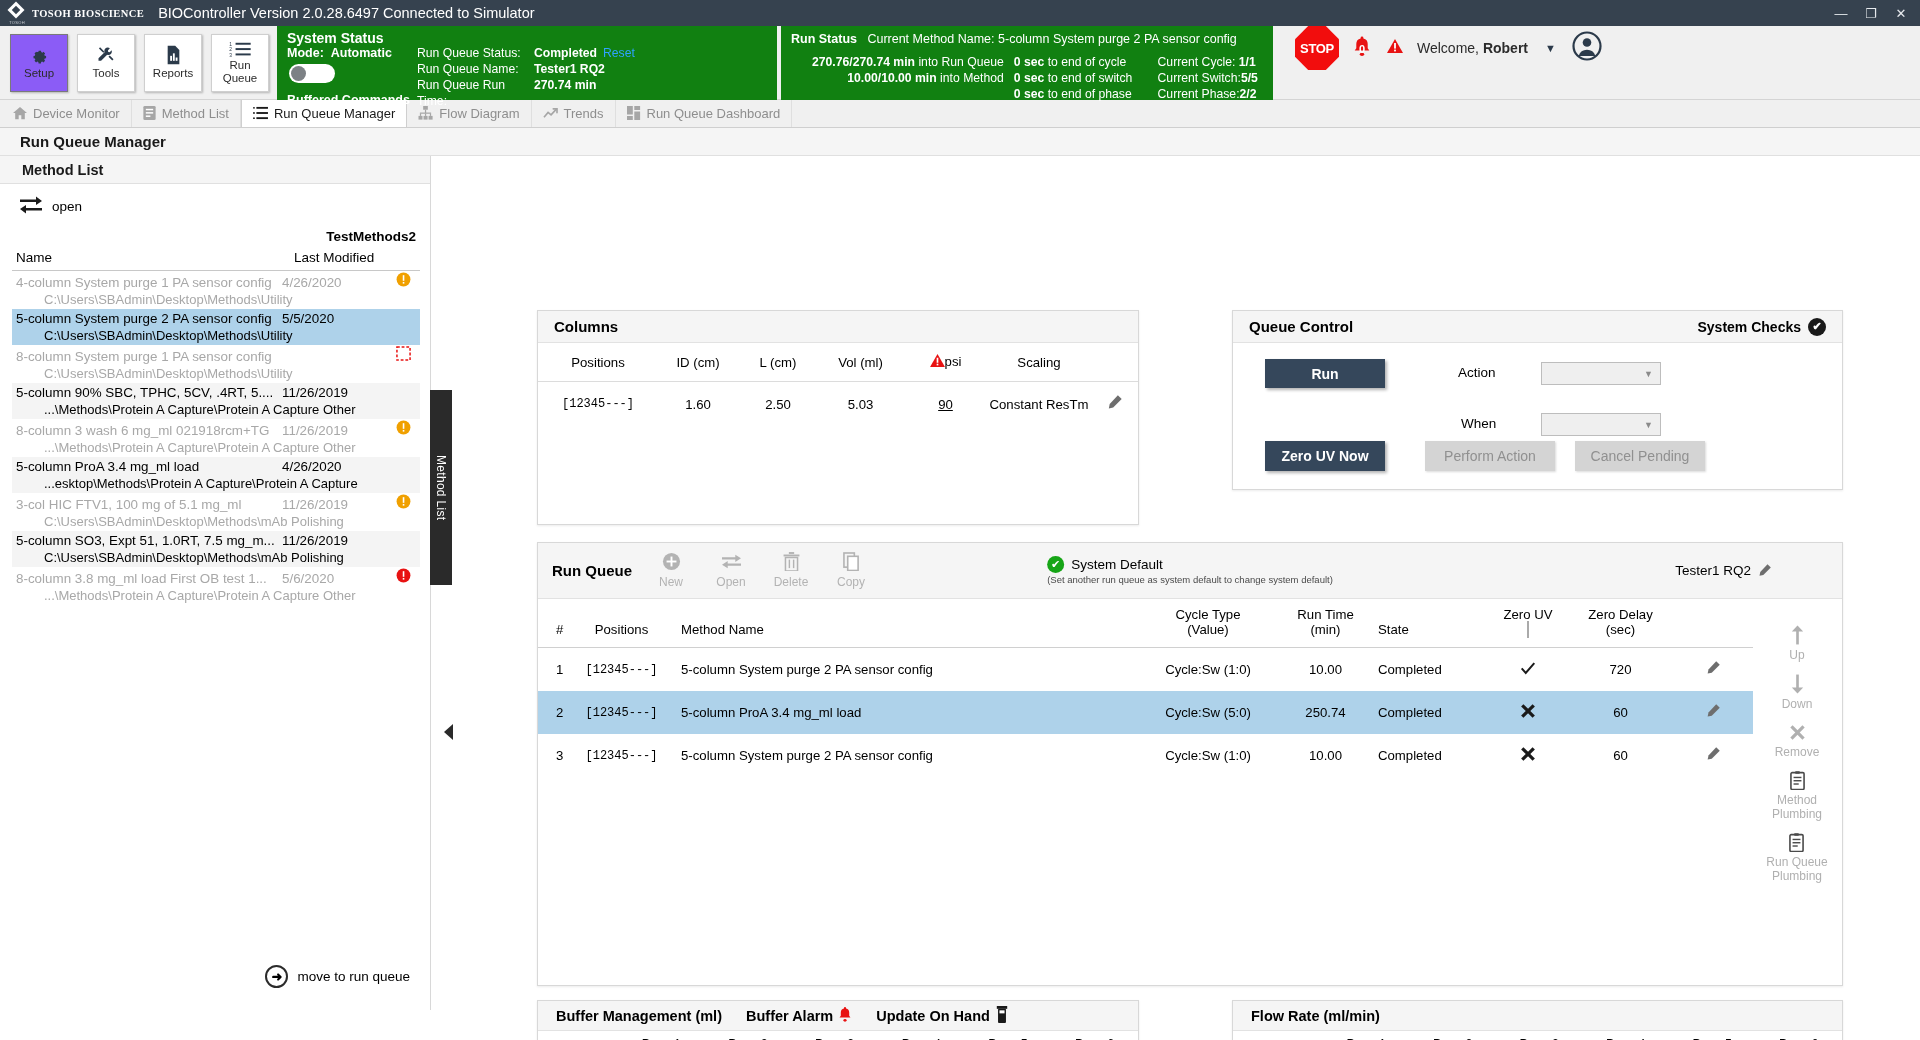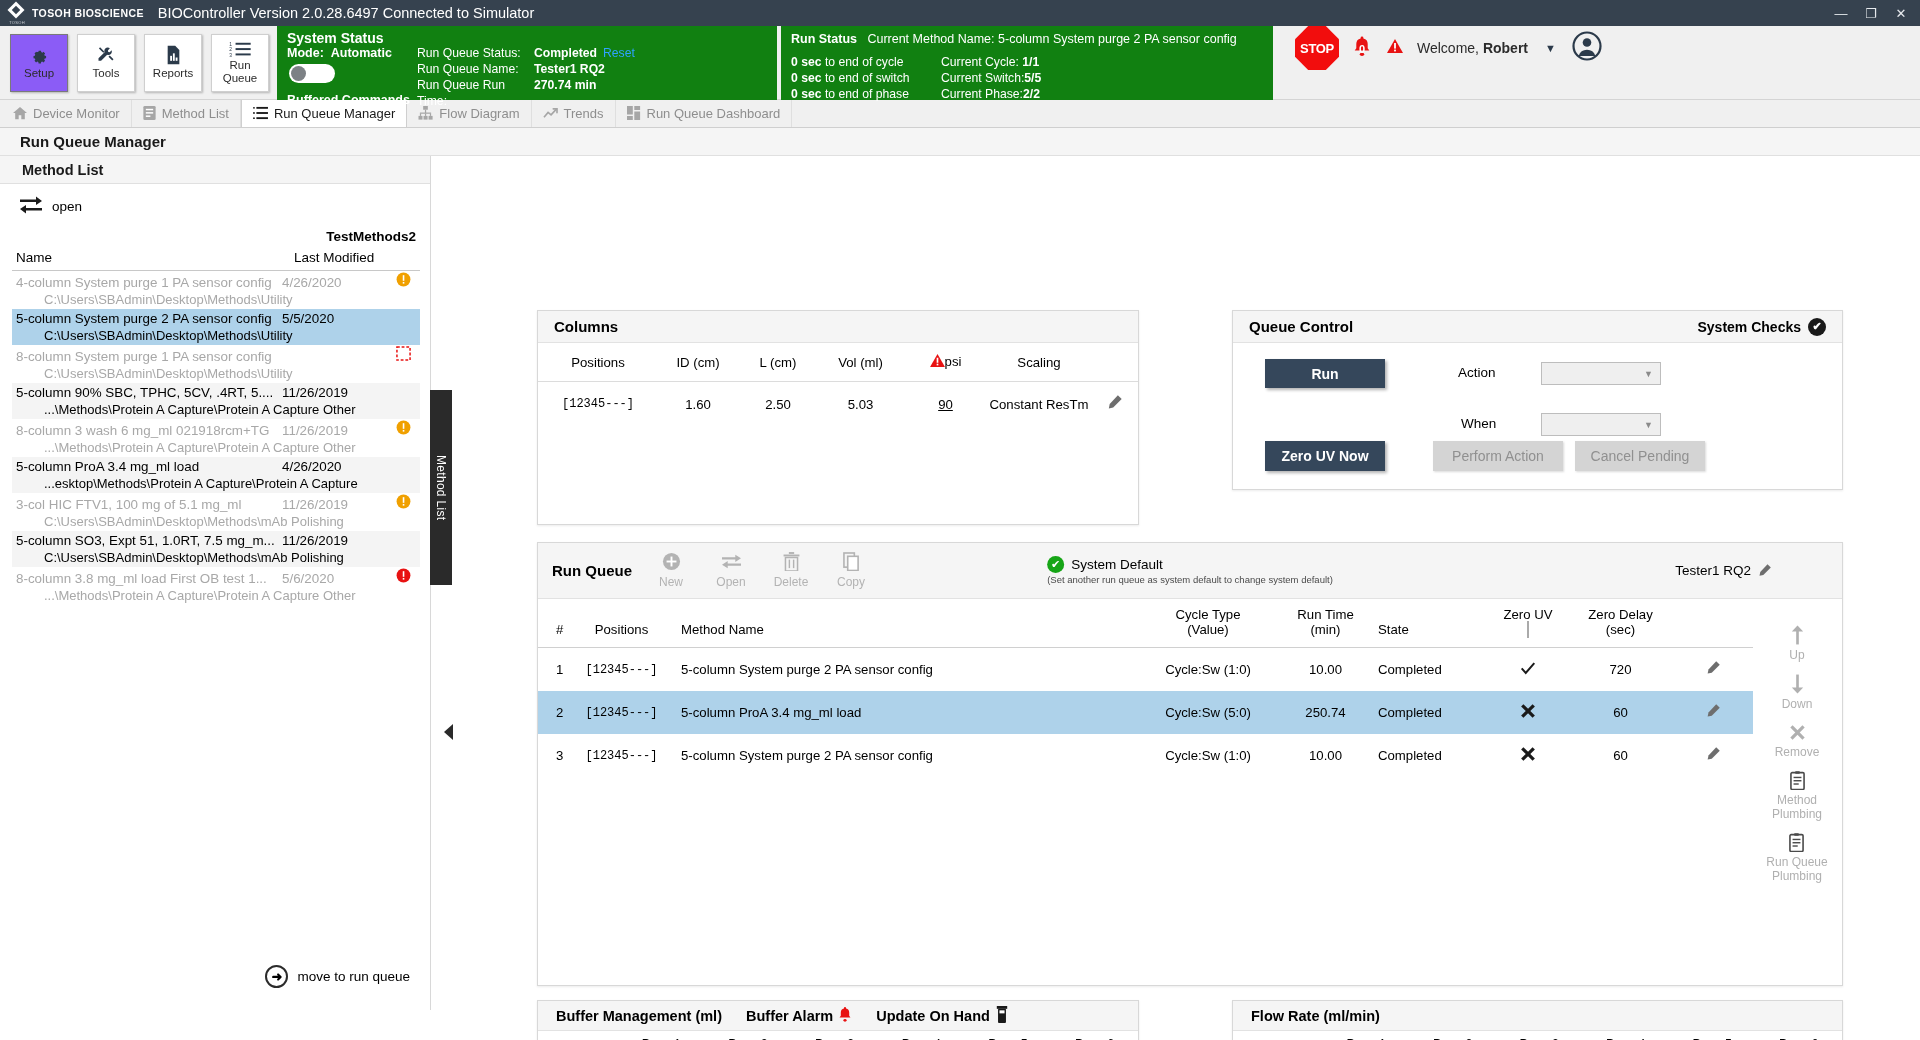--- a/index.html
+++ b/index.html
@@ -27,21 +27,21 @@
     transform: rotate(45deg);
   }
   .logo-diamond::after {
     content: ""; position: absolute; left: 3px; top: 3px;
     width: 6px; height: 6px; background: #36424f;
   }
   .logo-sub {
     position: absolute; left: 0; bottom: -1px; font-size: 4px;
     letter-spacing: .3px; color: #c9ced4; width: 22px; text-align: center;
   }
-  .logo-text { font-size: 10.5px; font-weight: bold; letter-spacing: .4px; margin-right: 14px; }
+  .logo-text { font-size: 10.5px; font-weight: bold; letter-spacing: .4px; margin-right: 14px; font-family: Liberation Serif, serif; }
   .app-title { font-size: 14.5px; }
   .win-buttons { position: absolute; right: 4px; top: 0; height: 26px; display: flex; align-items: center; }
   .win-btn {
     width: 30px; height: 26px; display: flex; align-items: center; justify-content: center;
     font-size: 13px; color: #e7eaee;
   }
 
   
   .toolbar {
     height: 74px; background: #f0f0f0; display: flex; align-items: stretch;
@@ -204,21 +204,21 @@
   .btn-dark {
     background: #35475b; color: #fff; font-size: 14px; font-weight: bold;
     border: none; box-shadow: 2px 2px 3px rgba(0,0,0,.3); cursor: pointer;
   }
   .btn-gray {
     background: #d4d4d4; color: #909090; font-size: 14px; border: none; cursor: default;
     box-shadow: 1px 1px 2px rgba(0,0,0,.15);
   }
   #qc-run { position: absolute; left: 32px; top: 16px; width: 120px; height: 29px; }
   #qc-zero { position: absolute; left: 32px; top: 98px; width: 120px; height: 30px; }
-  #qc-perform { position: absolute; left: 200px; top: 98px; width: 130px; height: 30px; }
+  #qc-perform { position: absolute; left: 192px; top: 98px; width: 130px; height: 30px; }
   #qc-cancel { position: absolute; left: 342px; top: 98px; width: 130px; height: 30px; }
   .qc-lbl { position: absolute; font-size: 13.5px; }
   #qc-action-lbl { left: 225px; top: 22px; }
   #qc-when-lbl { left: 228px; top: 73px; }
   .sel-box {
     position: absolute; width: 120px; height: 23px; background: #efefef;
     border: 1px solid #bdbdbd; display: flex; align-items: center; cursor: pointer;
   }
   .sel-box .arr { margin-left: auto; margin-right: 7px; color: #8a8a8a; font-size: 9px; }
   #qc-action-sel { left: 308px; top: 19px; }
@@ -368,20 +368,24 @@
       </div>
     </div>
 
     <div class="panel-green run-status">
       <div class="rs-head">
         <b>Run Status</b>
         &nbsp;&nbsp;<span>Current Method Name:</span>
         <span>5-column System purge 2 PA sensor config</span>
       </div>
       <div class="rs-cols">
+        <div class="rs-c1">
+          <div><b>270.76/270.74 min</b><span> into Run Queue</span></div>
+          <div><b>10.00/10.00 min</b><span> into Method</span></div>
+        </div>
         <div class="rs-c2">
           <div><b>0 sec</b><span> to end of cycle</span></div>
           <div><b>0 sec</b><span> to end of switch</span></div>
           <div><b>0 sec</b><span> to end of phase</span></div>
         </div>
         <div class="rs-c3">
           <div><span>Current Cycle:</span>&nbsp;<b>1/1</b></div>
           <div><span>Current Switch:</span><b>5/5</b></div>
           <div><span>Current Phase:</span><b>2/2</b></div>
         </div>

